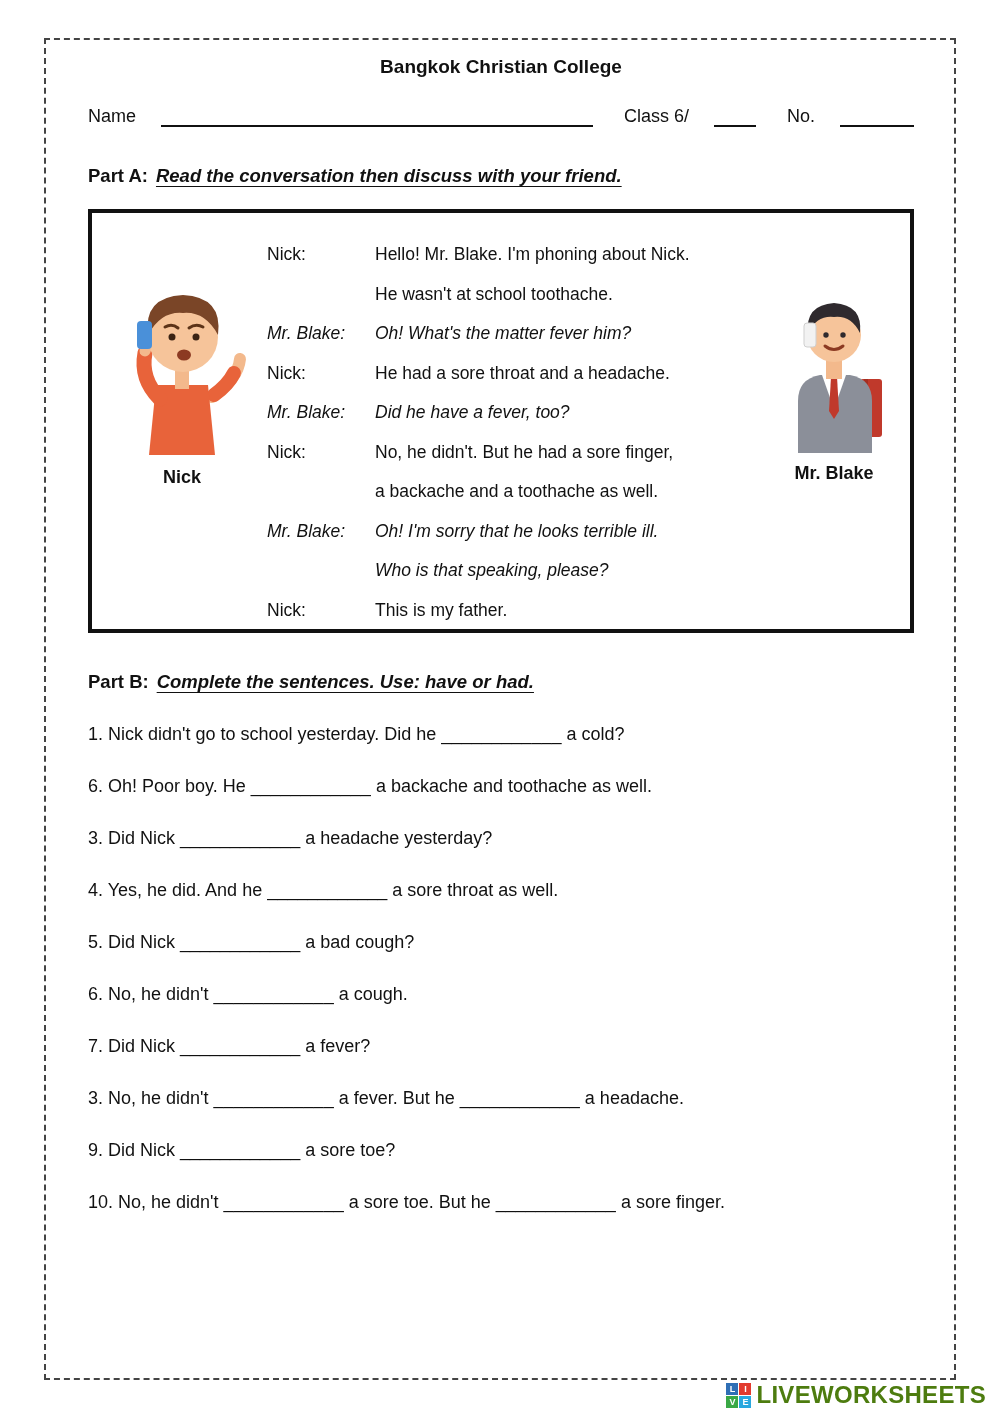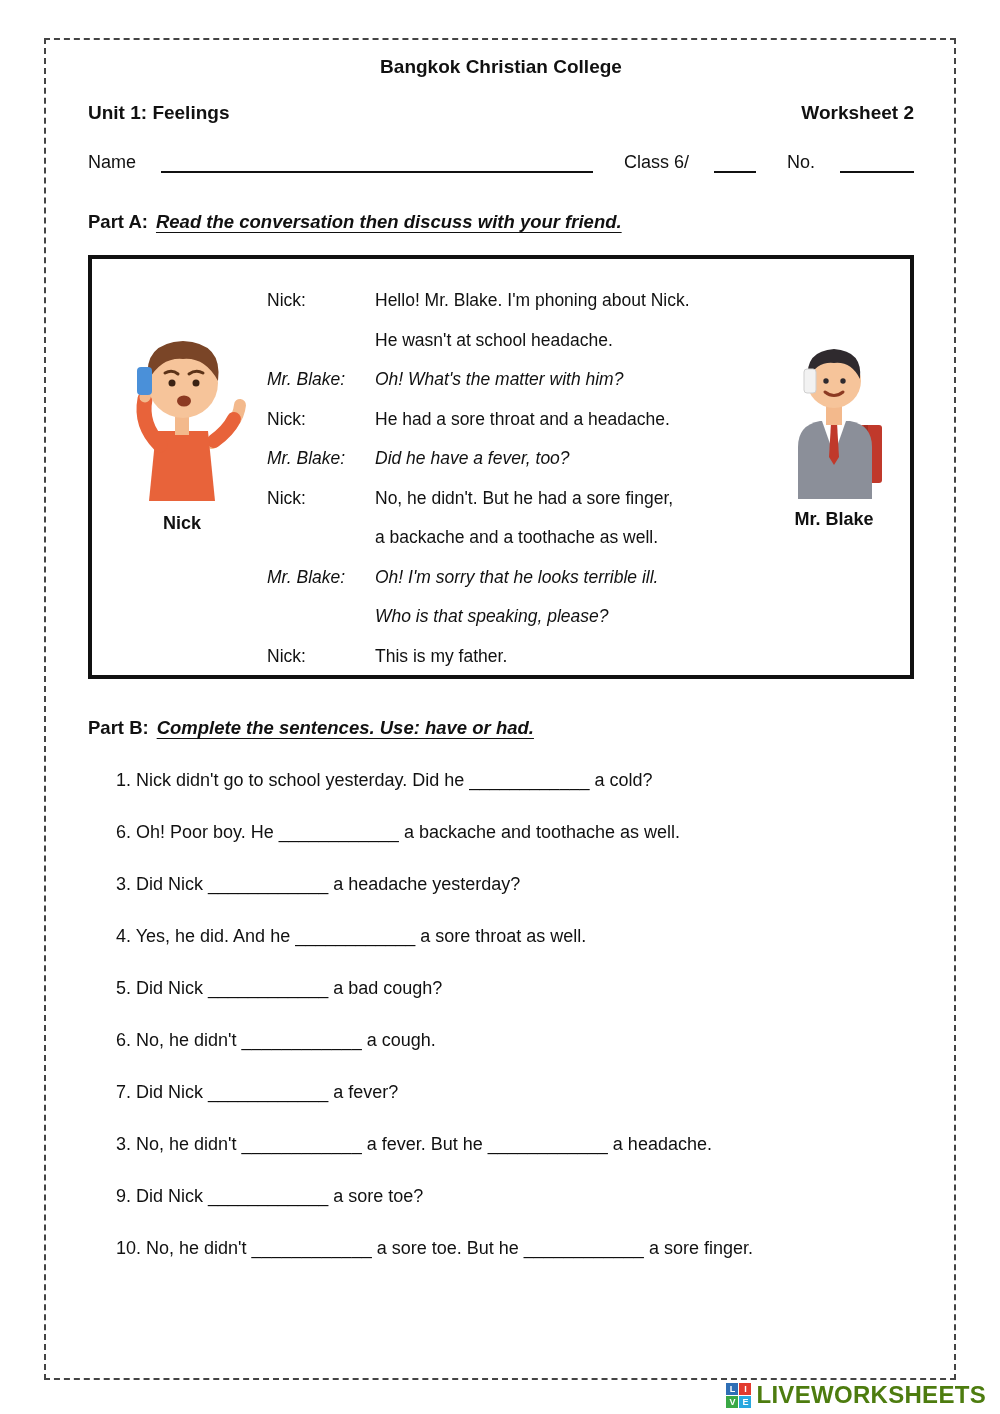--- a/index.html
+++ b/index.html
@@ -34,44 +34,40 @@
   .convo-row { display:flex; font-size:17.5px; line-height:39.5px; }
   .convo-row .speaker { width:108px; flex:0 0 108px; }
   .convo-row.it { font-style:italic; }
 
   .char { position:absolute; text-align:center; }
   .char-left { left:20px; top:66px; width:140px; }
   .char-right { right:14px; top:70px; width:124px; }
   .char svg { display:block; margin:0 auto; }
   .char-label { font-weight:bold; font-size:18px; margin-top:8px; }
 
-  .sentences { margin-top:18px; margin-left:28px; }
+  .sentences { margin-top:18px; }
   .sentence { font-size:18px; margin-top:31px; }
 
   .brand-row { position:absolute; right:14px; bottom:5px; display:flex; align-items:center; gap:5px; }
   .logo-grid { display:grid; grid-template-columns:12px 12px; grid-auto-rows:12px; gap:1px; }
   .logo-cell { color:#fff; font-size:9px; font-weight:bold; display:flex; align-items:center; justify-content:center;
                font-family:"Liberation Sans", sans-serif; }
   .lc0 { background:#2f6fb5; } .lc1 { background:#e23b2e; } .lc2 { background:#3aa845; } .lc3 { background:#29a8df; }
   .brand-text { font-size:24px; font-weight:800; color:#4d7c0f; letter-spacing:0.3px; }
 </style>
 </head>
 <body>
 
 <div class="page">
   <div class="dashed-border"></div>
 
   <div class="content">
 
     <div class="school-title">Bangkok Christian College</div>
 
-    <div class="unit-row">
-      <span>Unit 1: Feelings</span>
-      <span>Worksheet 2</span>
-    </div>
 
     <div class="fill-row">
       <span>Name</span>
       <span class="blank grow"></span>
       <span class="gap-l">Class 6/</span>
       <span class="blank w45"></span>
       <span class="gap-l">No.</span>
       <span class="blank w78"></span>
     </div>
 
@@ -120,25 +116,25 @@
         <div class="char-label">Nick</div>
       </div>
 
       <div class="convo-lines">
         <div class="convo-row">
           <span class="speaker">Nick:</span>
           <span class="dialogue">Hello! Mr. Blake. I'm phoning about Nick.</span>
         </div>
         <div class="convo-row">
           <span class="speaker"></span>
-          <span class="dialogue">He wasn't at school headache.</span>
+          <span class="dialogue">He wasn't at school toothache.</span>
         </div>
         <div class="convo-row it">
           <span class="speaker">Mr. Blake:</span>
-          <span class="dialogue">Oh! What's the matter with him?</span>
+          <span class="dialogue">Oh! What's the matter fever him?</span>
         </div>
         <div class="convo-row">
           <span class="speaker">Nick:</span>
           <span class="dialogue">He had a sore throat and a headache.</span>
         </div>
         <div class="convo-row it">
           <span class="speaker">Mr. Blake:</span>
           <span class="dialogue">Did he have a fever, too?</span>
         </div>
         <div class="convo-row">

